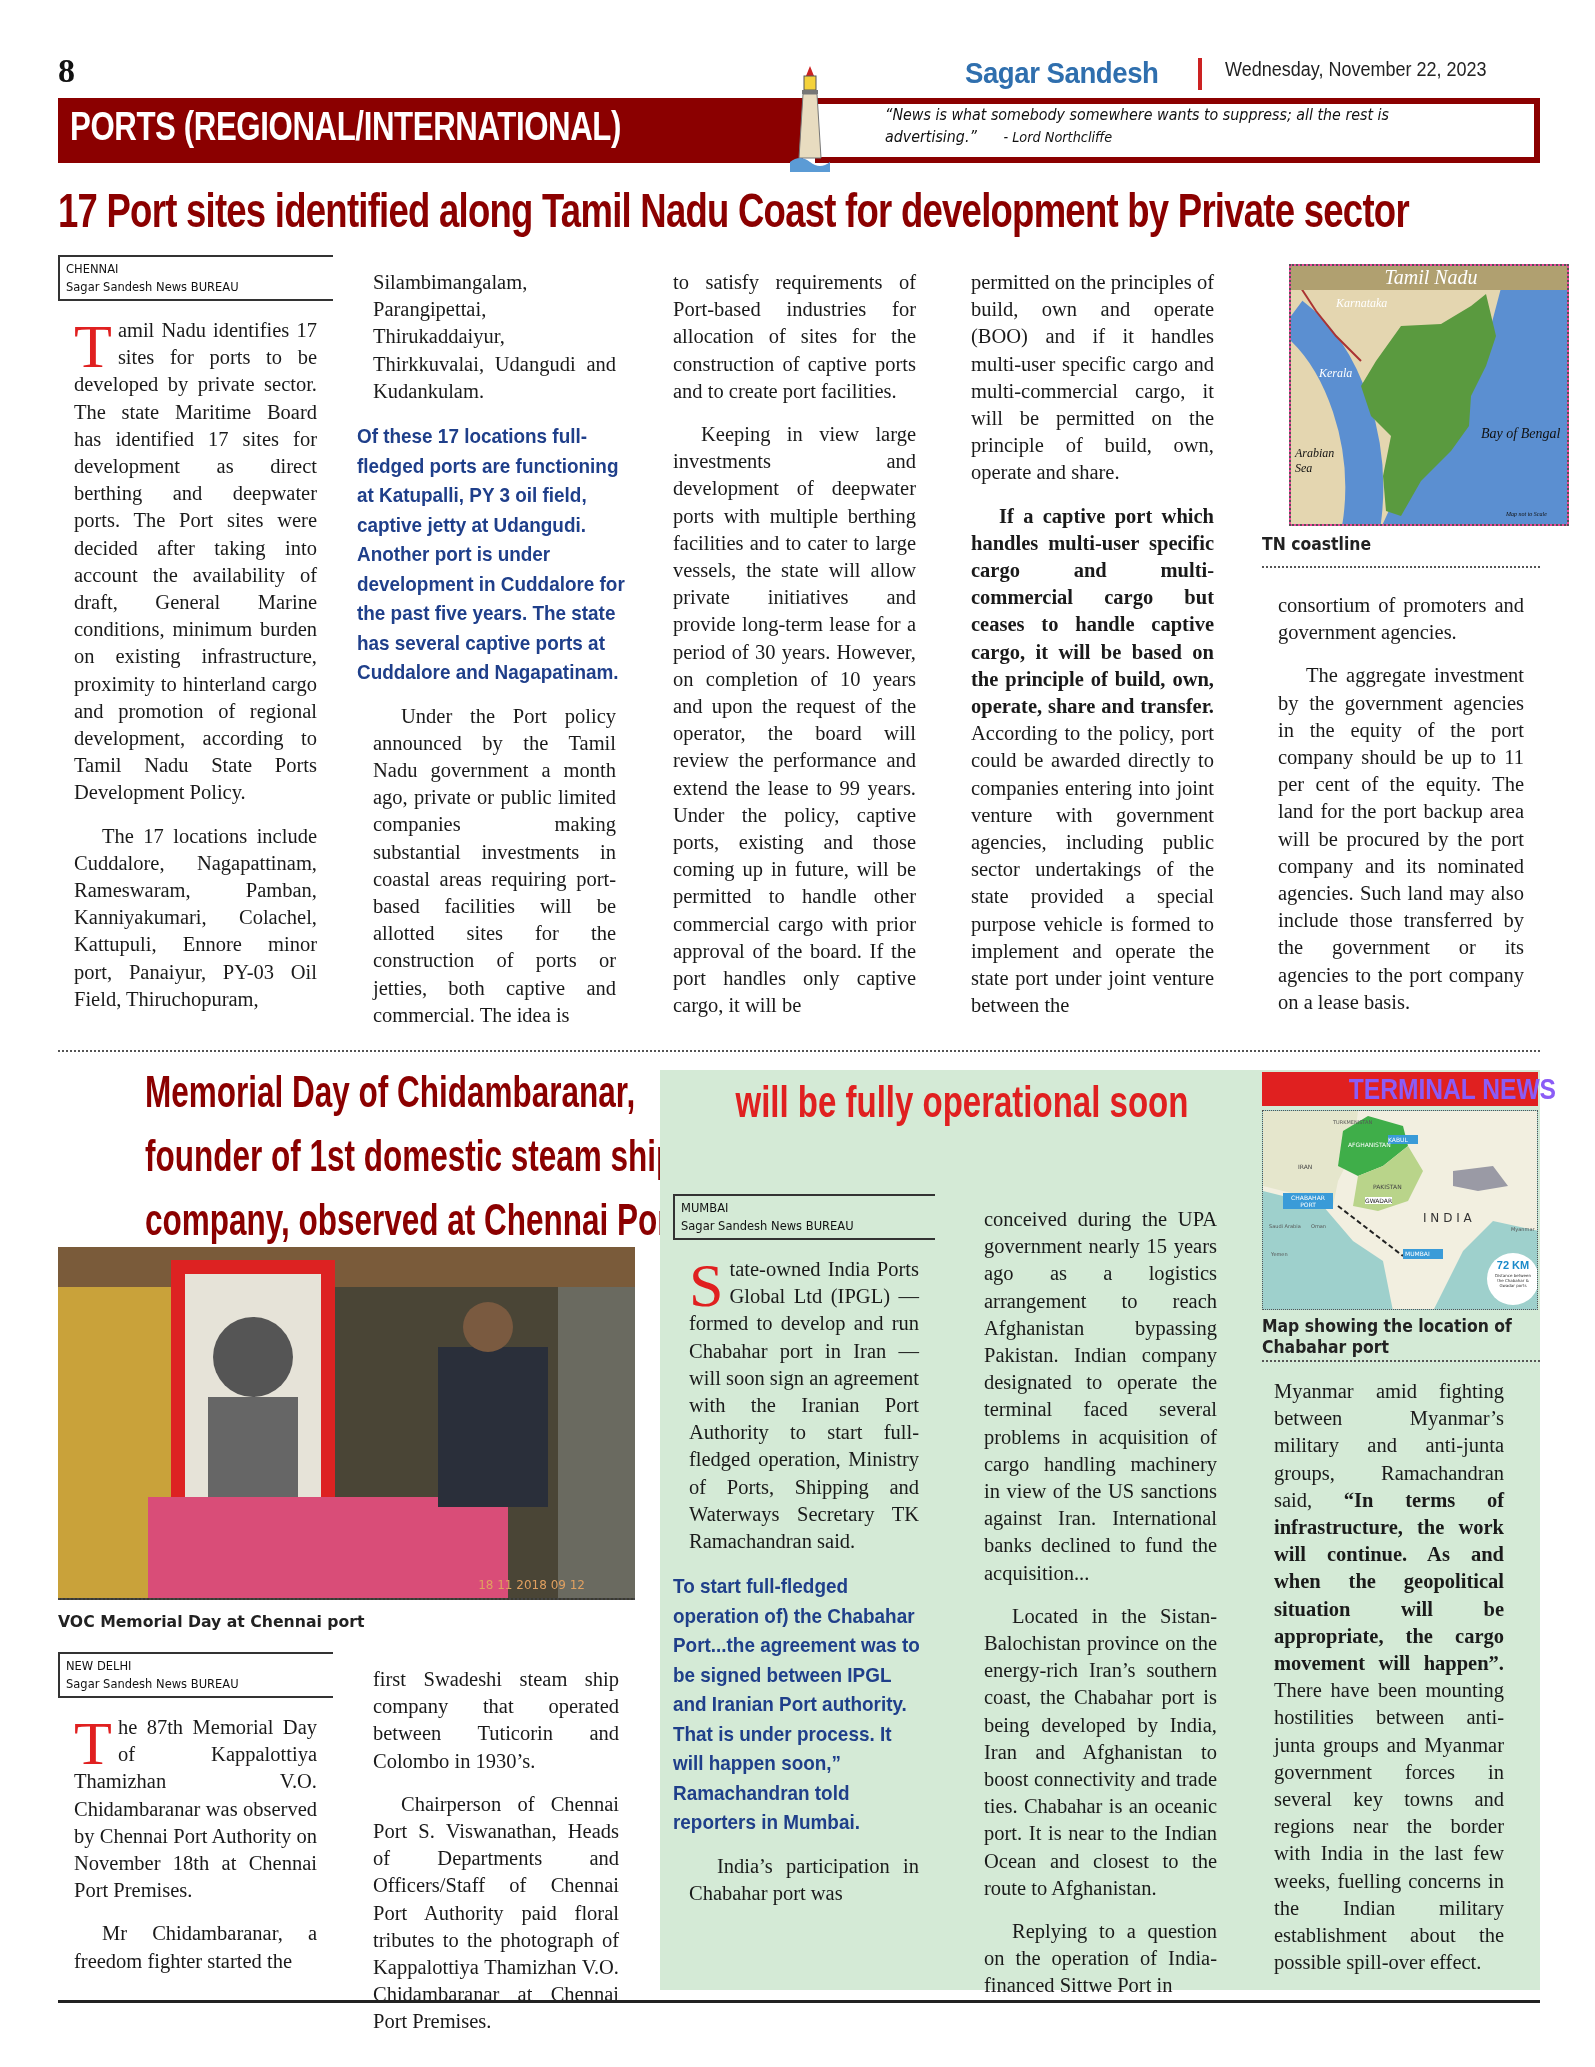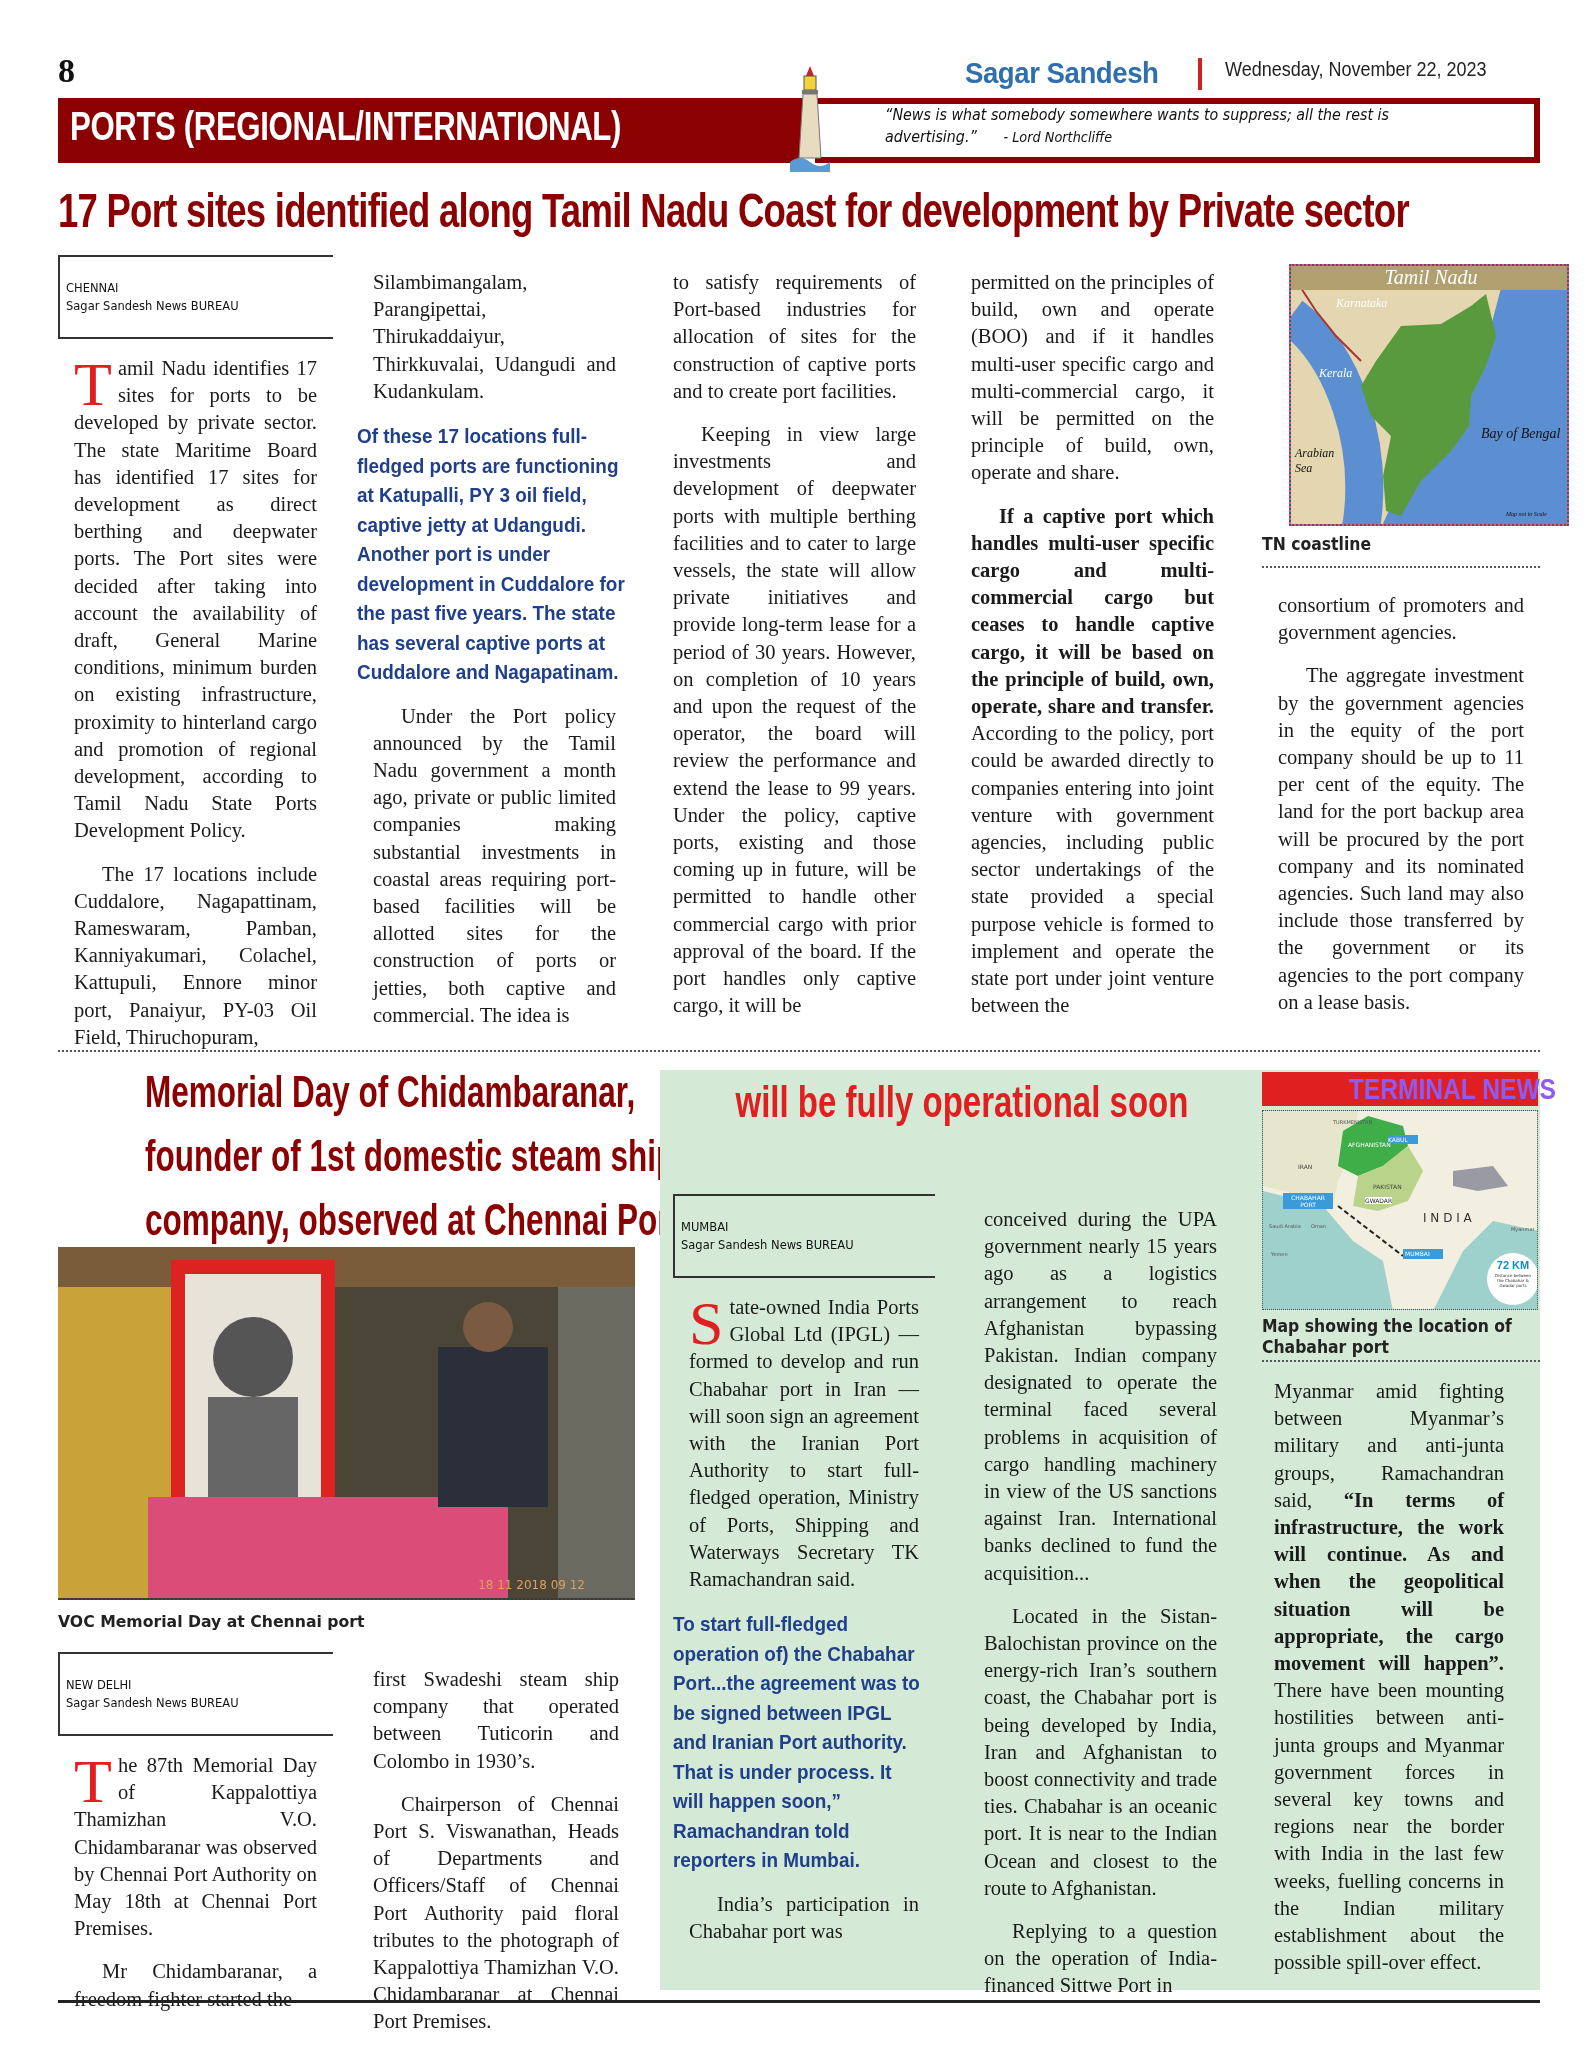--- a/index.html
+++ b/index.html
@@ -20,21 +20,21 @@
   .quote-box { left: 815px; top: 98px; width: 725px; height: 65px; border: 6px solid #8b0000; border-left: 0; background: #fff; }
   .quote-text { left: 885px; top: 104px; width: 640px; font-family: "DejaVu Sans", sans-serif; font-style: italic; font-size: 15.5px; line-height: 22px; color: #111; transform: scaleX(0.92); transform-origin: left; }
   .quote-author { margin-left: 24px; font-size: 14px; }
 
   .lighthouse { left: 790px; top: 62px; width: 40px; height: 110px; }
 
   
   .main-headline { left: 58px; top: 182px; font-family: "Liberation Sans", sans-serif; font-weight: bold; font-size: 49px; color: #8b0000; white-space: nowrap; transform: scaleX(0.745); transform-origin: left; letter-spacing: -1px; }
 
   
-  .byline { border-top: 2px solid #333; border-bottom: 2px solid #333; border-left: 2px solid #333; padding: 22px 6px; font-family: "DejaVu Sans", sans-serif; font-size: 12.5px; line-height: 18px; color: #111; }
+  .byline { border-top: 2px solid #333; border-bottom: 2px solid #333; border-left: 2px solid #333; padding: 3px 6px; font-family: "DejaVu Sans", sans-serif; font-size: 12.5px; line-height: 18px; color: #111; }
   .byline span { display: block; transform: scaleX(0.92); transform-origin: left; white-space: nowrap; }
 
   
   .col { font-family: "Liberation Serif", serif; font-size: 20.5px; line-height: 27.2px; text-align: justify; color: #1a1a1a; hyphens: none; }
   .col p { margin: 16px; }
   .indent { text-indent: 28px; }
   .bold { font-weight: bold; }
   .dropcap { float: left; font-size: 62px; line-height: 50px; color: #e02020; margin: 4px 6px 0 0; font-family: "Liberation Serif", serif; }
 
   .pull { font-family: "Liberation Sans", sans-serif; font-weight: bold; color: #1f3f8a; font-size: 21px; line-height: 29.5px; text-align: left; transform: scaleX(0.9); transform-origin: left; width: 111%; }
@@ -167,21 +167,21 @@
   <div class="abs" style="right:50px; bottom:6px; font-family:'DejaVu Sans',sans-serif; font-size:12px; color:#e0a060;">18 11 2018 09 12</div>
 </div>
 <div class="abs photo-caption">VOC Memorial Day at Chennai port</div>
 
 <div class="abs" style="left:58px; top:1652px; width:275px;">
   <div class="byline">
     <span>NEW DELHI</span>
     <span>Sagar Sandesh News BUREAU</span>
   </div>
   <div class="col" style="margin-top:12px;">
-    <p><span class="dropcap">T</span><span>he 87th Memorial Day of Kappalottiya Thamizhan V.O. Chidambaranar was observed by Chennai Port Authority on May 18th at Chennai Port Premises.</span></p>
+    <p><span class="dropcap">T</span><span>he 87th Memorial Day of Kappalottiya Thamizhan V.O. Chidambaranar was observed by Chennai Port Authority on November 18th at Chennai Port Premises.</span></p>
     <p class="indent">Mr Chidambaranar, a freedom fighter started the</p>
   </div>
 </div>
 
 <div class="abs col" style="left:357px; top:1650px; width:278px;">
   <p>first Swadeshi steam ship company that operated between Tuticorin and Colombo in 1930’s.</p>
   <p class="indent">Chairperson of Chennai Port S. Viswanathan, Heads of Departments and Officers/Staff of Chennai Port Authority paid floral tributes to the photograph of Kappalottiya Thamizhan V.O. Chidambaranar at Chennai Port Premises.</p>
 </div>
 
 <div class="abs green-panel"></div>

